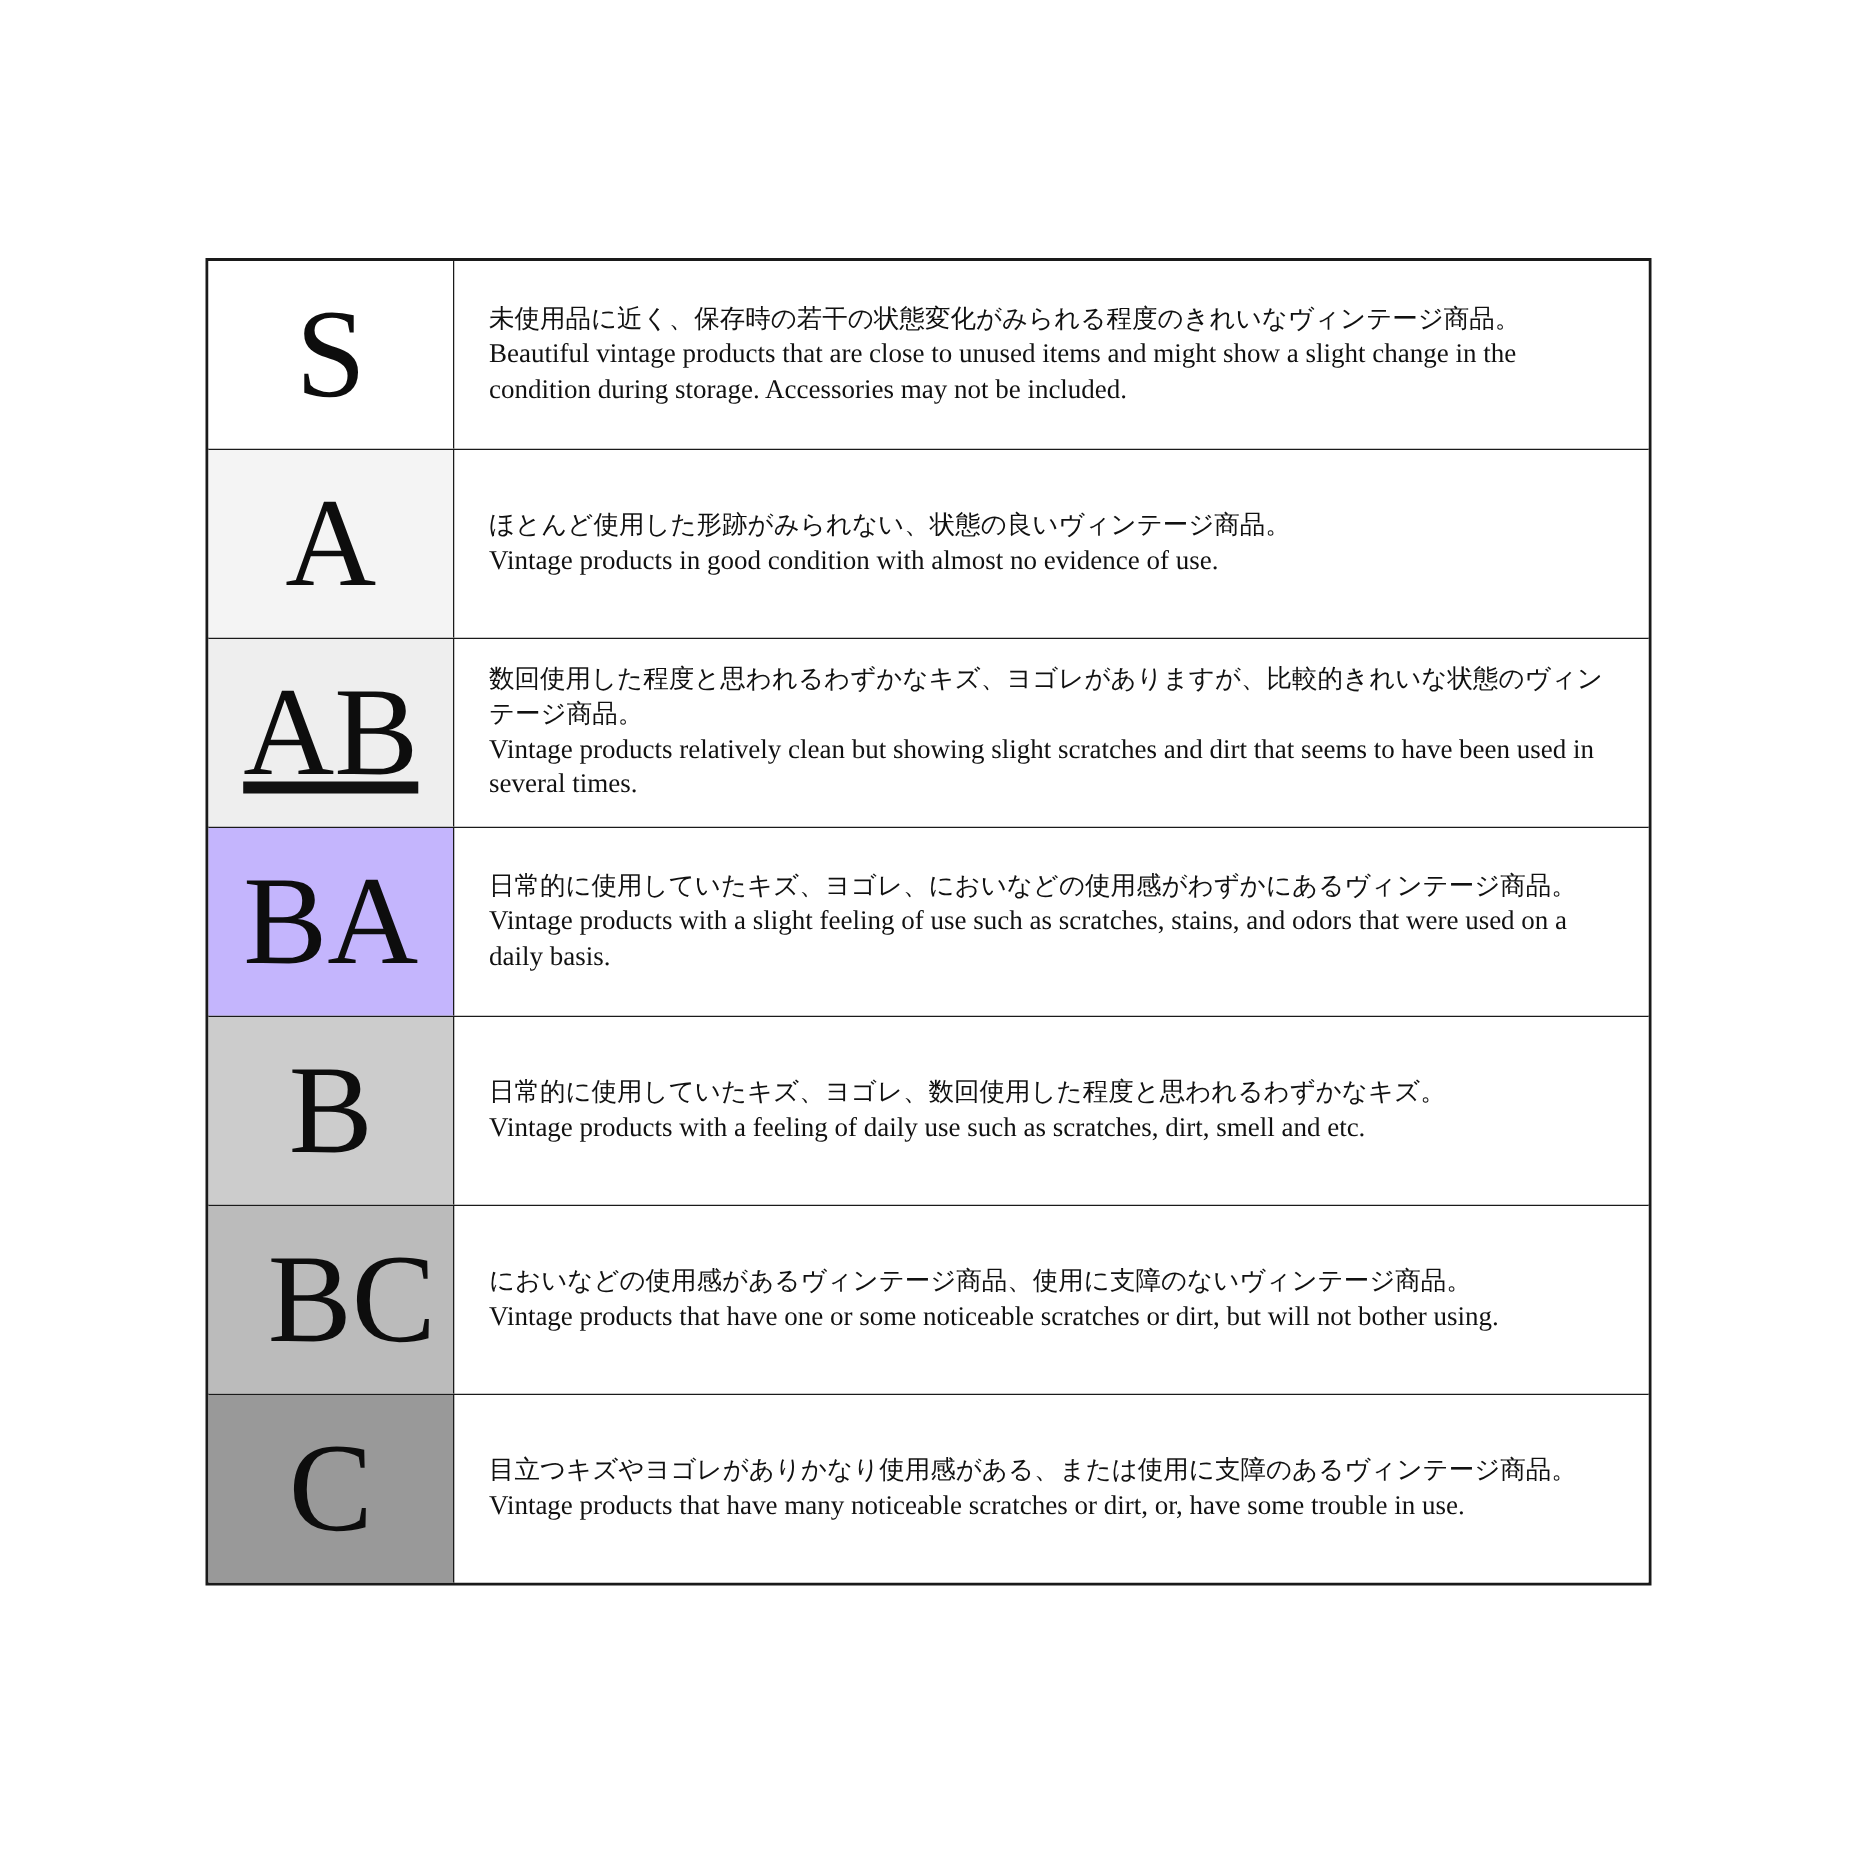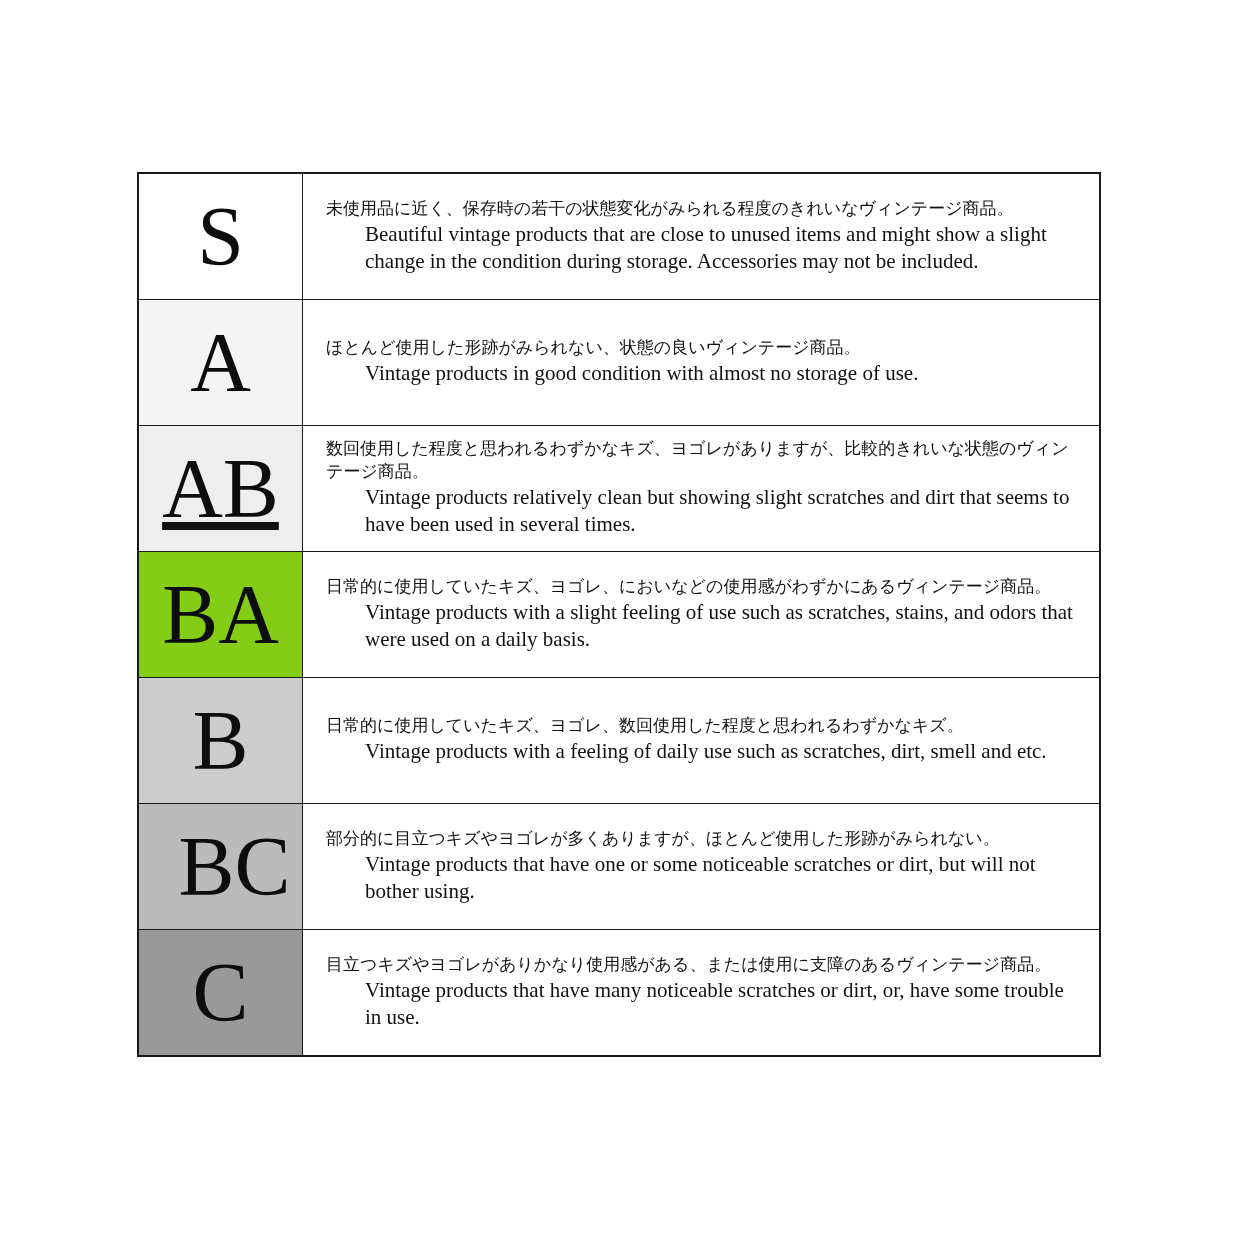--- a/index.html
+++ b/index.html
@@ -59,23 +59,22 @@
     justify-content: center;
     padding: 12px 26px 12px 23px;
     box-sizing: border-box;
     font-family: Liberation Serif, serif;
   }
   .desc-jp {
     font-size: 17px;
     line-height: 1.34;
   }
   .desc-en {
-    font-size: 21px;
+    font-size: 18px;
     line-height: 1.3;
-    margin-left: 39px;
   }
 </style>
 </head>
 <body>
 
 <div class="page">
   <div class="grade-table">
 
     <div class="row">
       <div class="grade-cell" style="background-color: rgb(255, 255, 255);">
@@ -86,36 +85,36 @@
         <div class="desc-en">Beautiful vintage products that are close to unused items and might show a slight change in the condition during storage. Accessories may not be included.</div>
       </div>
     </div>
 
     <div class="row">
       <div class="grade-cell" style="background-color: rgb(244, 244, 244);">
         <span class="grade-letter">A</span>
       </div>
       <div class="desc-cell">
         <div class="desc-jp">ほとんど使用した形跡がみられない、状態の良いヴィンテージ商品。</div>
-        <div class="desc-en">Vintage products in good condition with almost no storage of use.</div>
+        <div class="desc-en">Vintage products in good condition with almost no evidence of use.</div>
       </div>
     </div>
 
     <div class="row">
       <div class="grade-cell" style="background-color: rgb(238, 238, 238); text-decoration: underline;">
         <span class="grade-letter">AB</span>
       </div>
       <div class="desc-cell">
         <div class="desc-jp">数回使用した程度と思われるわずかなキズ、ヨゴレがありますが、比較的きれいな状態のヴィンテージ商品。</div>
         <div class="desc-en">Vintage products relatively clean but showing slight scratches and dirt that seems to have been used in several times.</div>
       </div>
     </div>
 
     <div class="row">
-      <div class="grade-cell" style="background-color: #84cc16;">
+      <div class="grade-cell" style="background-color: #c4b5fd;">
         <span class="grade-letter">BA</span>
       </div>
       <div class="desc-cell">
         <div class="desc-jp">日常的に使用していたキズ、ヨゴレ、においなどの使用感がわずかにあるヴィンテージ商品。</div>
         <div class="desc-en">Vintage products with a slight feeling of use such as scratches, stains, and odors that were used on a daily basis.</div>
       </div>
     </div>
 
     <div class="row">
       <div class="grade-cell" style="background-color: rgb(204, 204, 204);">
@@ -125,21 +124,21 @@
         <div class="desc-jp">日常的に使用していたキズ、ヨゴレ、数回使用した程度と思われるわずかなキズ。</div>
         <div class="desc-en">Vintage products with a feeling of daily use such as scratches, dirt, smell and etc.</div>
       </div>
     </div>
 
     <div class="row">
       <div class="grade-cell" style="background-color: rgb(187, 187, 187); padding-left: 28px;">
         <span class="grade-letter">BC</span>
       </div>
       <div class="desc-cell">
-        <div class="desc-jp">部分的に目立つキズやヨゴレが多くありますが、ほとんど使用した形跡がみられない。</div>
+        <div class="desc-jp">においなどの使用感があるヴィンテージ商品、使用に支障のないヴィンテージ商品。</div>
         <div class="desc-en">Vintage products that have one or some noticeable scratches or dirt, but will not bother using.</div>
       </div>
     </div>
 
     <div class="row">
       <div class="grade-cell" style="background-color: rgb(153, 153, 153);">
         <span class="grade-letter">C</span>
       </div>
       <div class="desc-cell">
         <div class="desc-jp">目立つキズやヨゴレがありかなり使用感がある、または使用に支障のあるヴィンテージ商品。</div>

